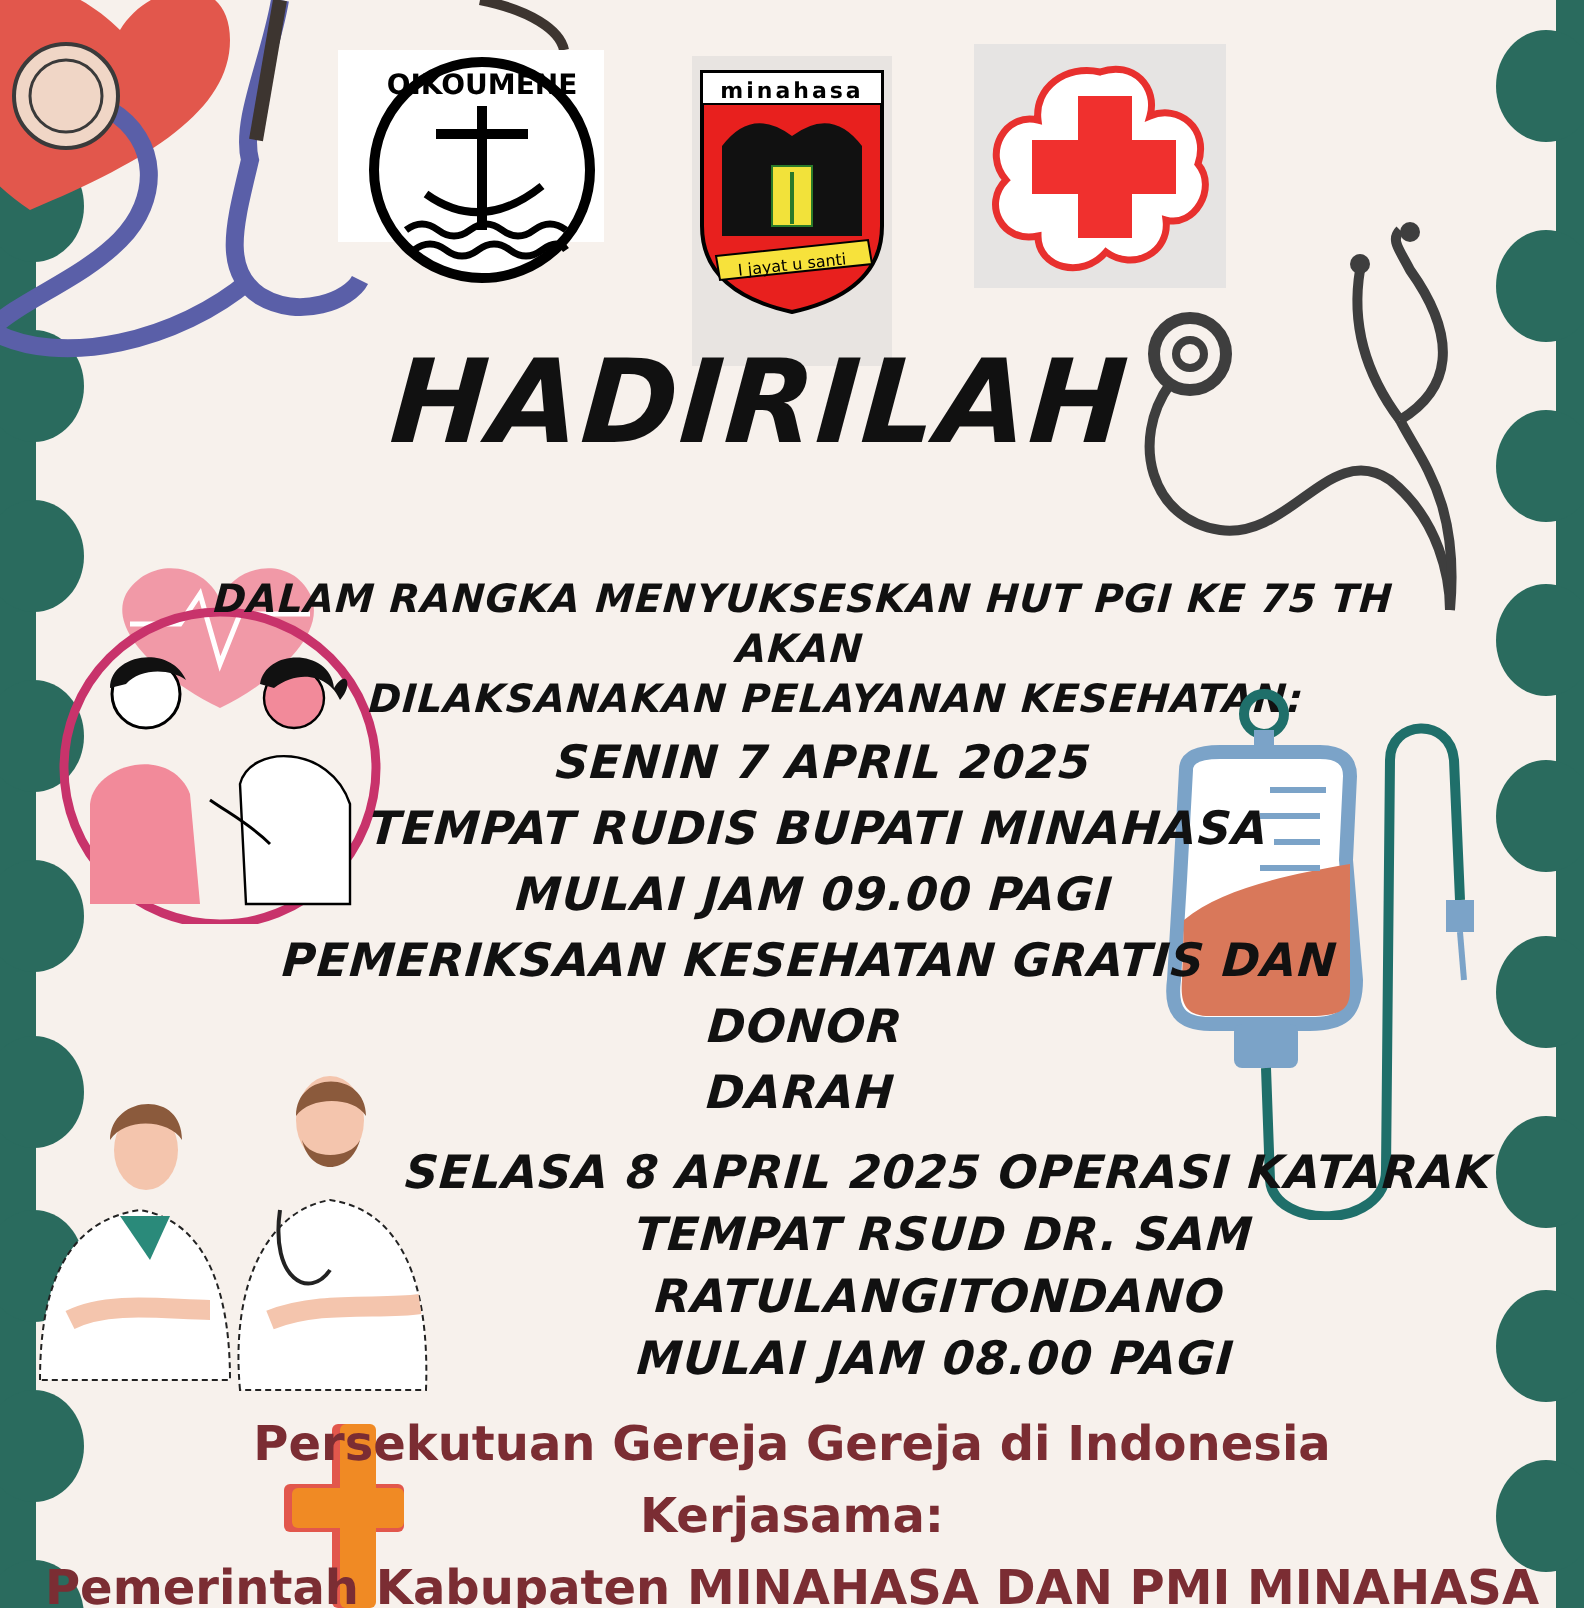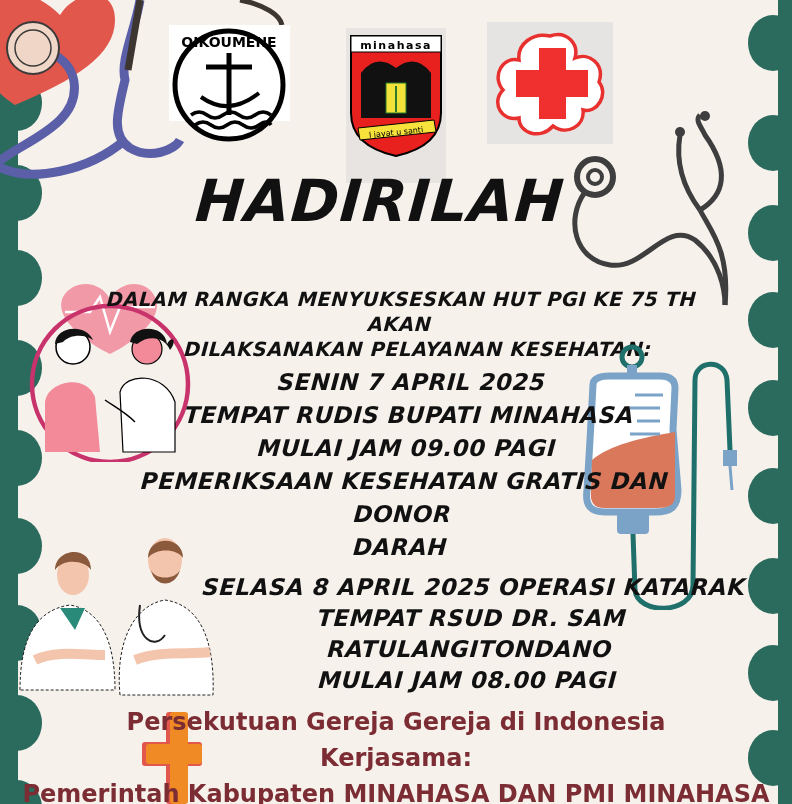--- a/index.html
+++ b/index.html
@@ -51,21 +51,21 @@
   <path d="M0,5 C20,-15 60,-5 85,20 C100,-5 140,-10 140,25 C140,60 100,85 40,110 C10,90 -10,60 0,5 Z" fill="#e2574c" transform="translate(-25,-5)"></path>
   <path d="M55,55 C80,70 80,100 60,120 C40,140 10,150 -5,165" stroke="#5a5fa8" stroke-width="9" fill="none" stroke-linecap="round"></path>
   <path d="M-5,165 C30,185 90,170 125,140" stroke="#5a5fa8" stroke-width="9" fill="none"></path>
   <circle cx="33" cy="48" r="26" fill="#f0d6c6" stroke="#3a3a3a" stroke-width="2"></circle>
   <circle cx="33" cy="48" r="18" fill="none" stroke="#3a3a3a" stroke-width="1.5"></circle>
   <path d="M140,0 C135,30 120,60 125,80 C118,110 110,135 130,148 C150,160 175,150 180,140" stroke="#5a5fa8" stroke-width="9" fill="none"></path>
   <path d="M140,0 L128,70" stroke="#3d3530" stroke-width="7"></path>
   <path d="M240,0 C265,5 280,15 282,25" stroke="#3d3530" stroke-width="5" fill="none"></path>
 </svg>
 
-<div class="logo-box" style="left:169px;top:25px;width:121px;height:96px;">
+<div class="logo-box" style="left:169px;top:25px;width:121px;height:96px;padding-left:12px;">
   <svg width="121" height="120" viewBox="0 0 121 120">
     <circle cx="60" cy="60" r="54" fill="#fff" stroke="#000" stroke-width="5"></circle>
     <line x1="60" y1="28" x2="60" y2="90" stroke="#000" stroke-width="5"></line>
     <line x1="37" y1="42" x2="83" y2="42" stroke="#000" stroke-width="5"></line>
     <path d="M32,72 Q60,92 90,68" stroke="#000" stroke-width="4" fill="none"></path>
     <path d="M22,90 q8,-6 16,0 t16,0 t16,0 t16,0 t16,0" stroke="#000" stroke-width="3.5" fill="none"></path>
     <path d="M26,100 q8,-6 16,0 t16,0 t16,0 t16,0 t12,0" stroke="#000" stroke-width="3.5" fill="none"></path>
     <text x="60" y="22" text-anchor="middle" font-family="DejaVu Sans, sans-serif" font-size="14" font-weight="bold" fill="#000">OIKOUMENE</text>
   </svg>
 </div>

